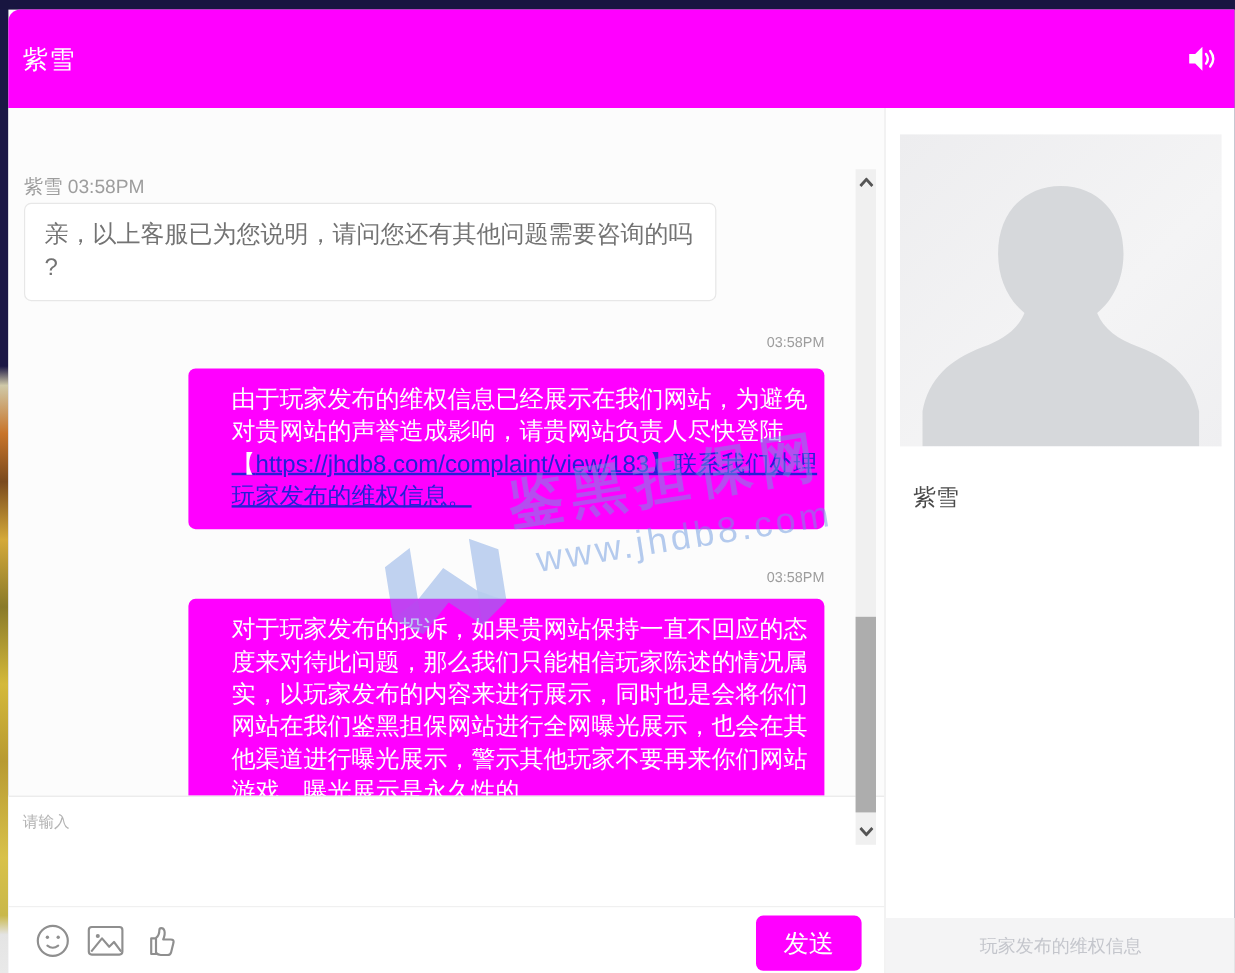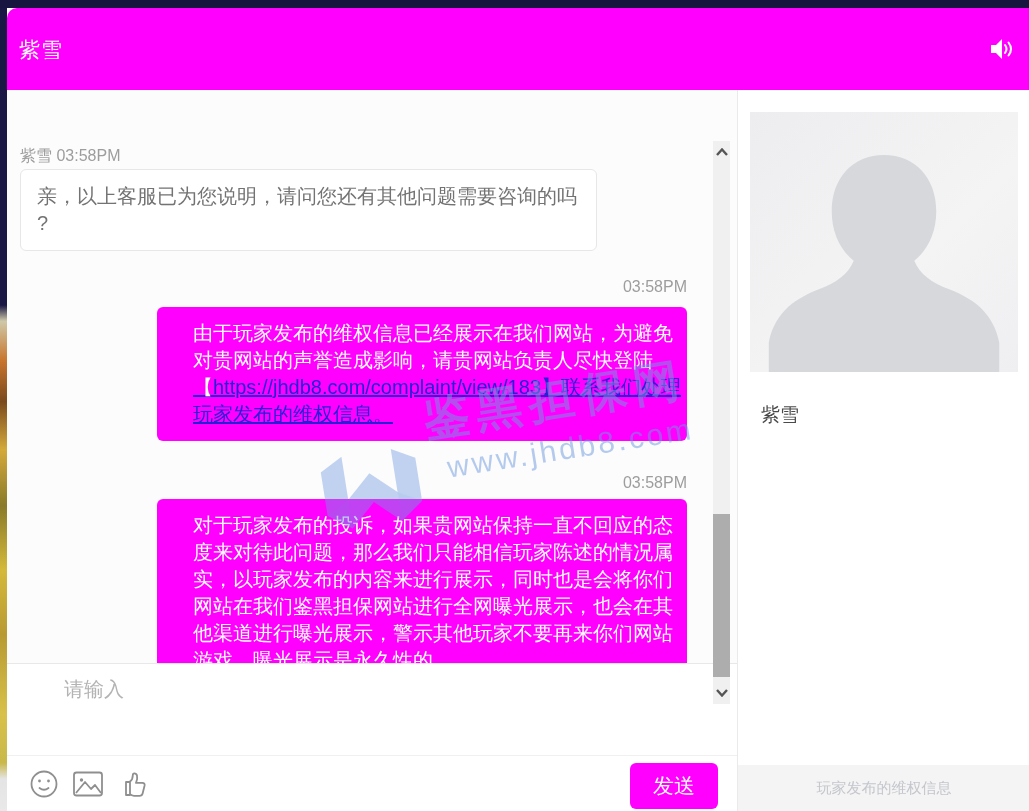--- a/index.html
+++ b/index.html
@@ -17,21 +17,21 @@
   .hdr{position:absolute;left:0;top:0;width:1022px;height:82px;background:var(--accent,#ff00ff);
        border-radius:10px 0 0 0;}
   .hdr-title{position:absolute;left:12px;top:28px;color:#fff;font-size:21px;letter-spacing:1px;}
   .hdr-speaker{position:absolute;right:12px;top:28px;width:28px;height:26px;cursor:pointer;}
 
   
   .chat-col{position:absolute;left:0;top:82px;width:730px;height:721px;background:#fcfcfc;}
   .chat-scroll{position:absolute;left:0;top:0;width:730px;height:573px;overflow:hidden;margin-top:44px;}
 
   .msg-label{position:absolute;left:13px;top:12px;font-size:16px;color:#9d9d9d;}
-  .time-right{position:absolute;right:50px;font-size:16px;color:#9d9d9d;}
+  .time-right{position:absolute;right:50px;font-size:12px;color:#9d9d9d;}
   .t1{top:144px;} .t2{top:340px;}
 
   .bubble{font-size:20px;line-height:27px;white-space:pre;border-radius:6px;}
   .bubble-agent{position:absolute;left:13px;top:35px;width:577px;background:#fff;
       border:1px solid #e7e7e7;color:#737373;padding:13px 16px;}
   .bubble-visitor{position:absolute;right:50px;width:530px;background:var(--accent,#ff00ff);
       color:#fff;padding:13px 36px;}
   .b1{top:173px;} .b2{top:365px;}
   .bubble-link{text-decoration:underline;color:var(--link,#2620d7);cursor:pointer;text-align:right;}
   .bubble-link .bracket{color:#ffffff;}
@@ -48,21 +48,21 @@
   .sb-track{position:absolute;right:7px;top:7px;width:17px;height:563px;background:#f0f0f0;z-index:6;}
   .sb-up,.sb-down{position:absolute;left:0;width:17px;height:18px;display:flex;
       align-items:center;justify-content:center;cursor:pointer;}
   .sb-up{top:2px;} .sb-down{bottom:2px;}
   .sb-thumb{position:absolute;left:0;top:373px;width:17px;height:163px;background:#adadad;cursor:pointer;}
 
   
   .composer{position:absolute;left:0;top:573px;width:730px;height:92px;background:#fff;
       border-top:1px solid #e8e8e8;}
   .composer textarea{width:100%;height:100%;border:none;outline:none;resize:none;
-      padding:12px 12px;font-size:20px;font-family:inherit;color:#333;background:transparent;margin-left:45px;}
+      padding:12px 12px;font-size:13px;font-family:inherit;color:#333;background:transparent;}
   .composer textarea::placeholder{color:#b3b3b3;}
   .toolbar{position:absolute;left:0;top:665px;width:730px;height:56px;background:#fff;
       border-top:1px solid #f0f0f0;}
   .tool-icons{position:absolute;left:22px;top:12px;display:flex;gap:13px;align-items:center;}
   .tool-icons svg{cursor:pointer;}
   .send-btn{position:absolute;right:19px;top:7px;width:88px;height:46px;background:var(--accent,#ff00ff);
       color:#fff;border:none;border-radius:6px;font-size:21px;font-family:inherit;cursor:pointer;}
 
   
   .panel{position:absolute;left:730px;top:82px;width:292px;height:721px;background:#fff;

